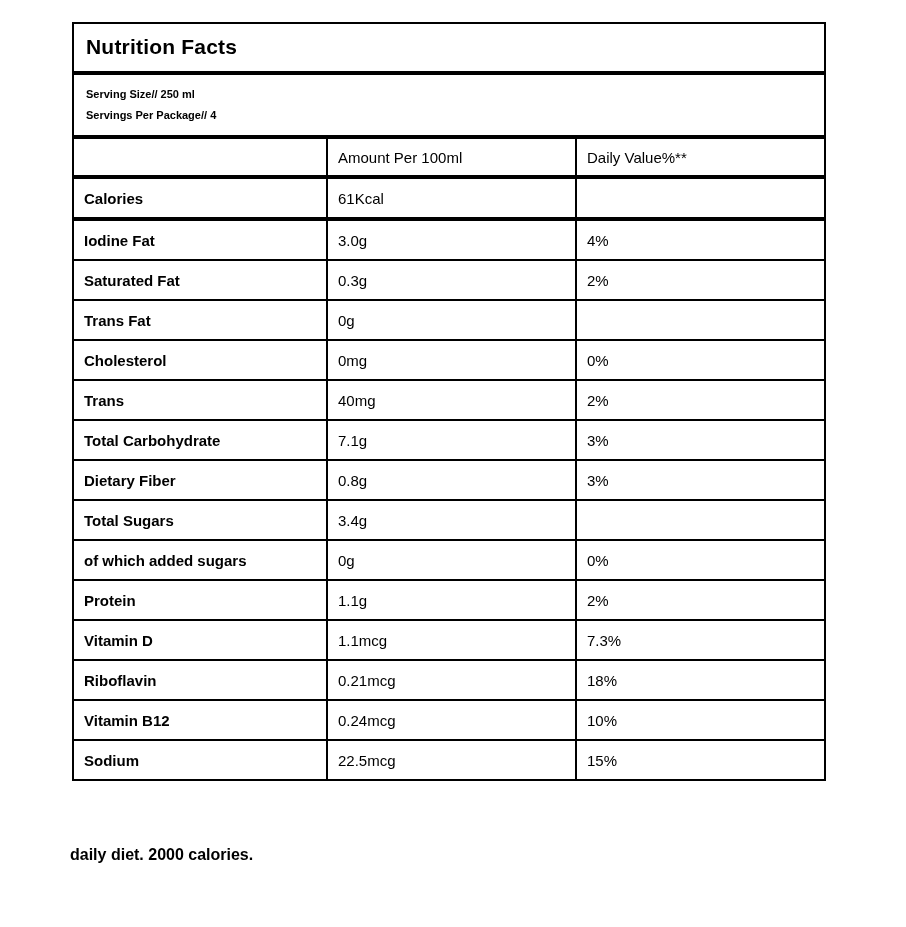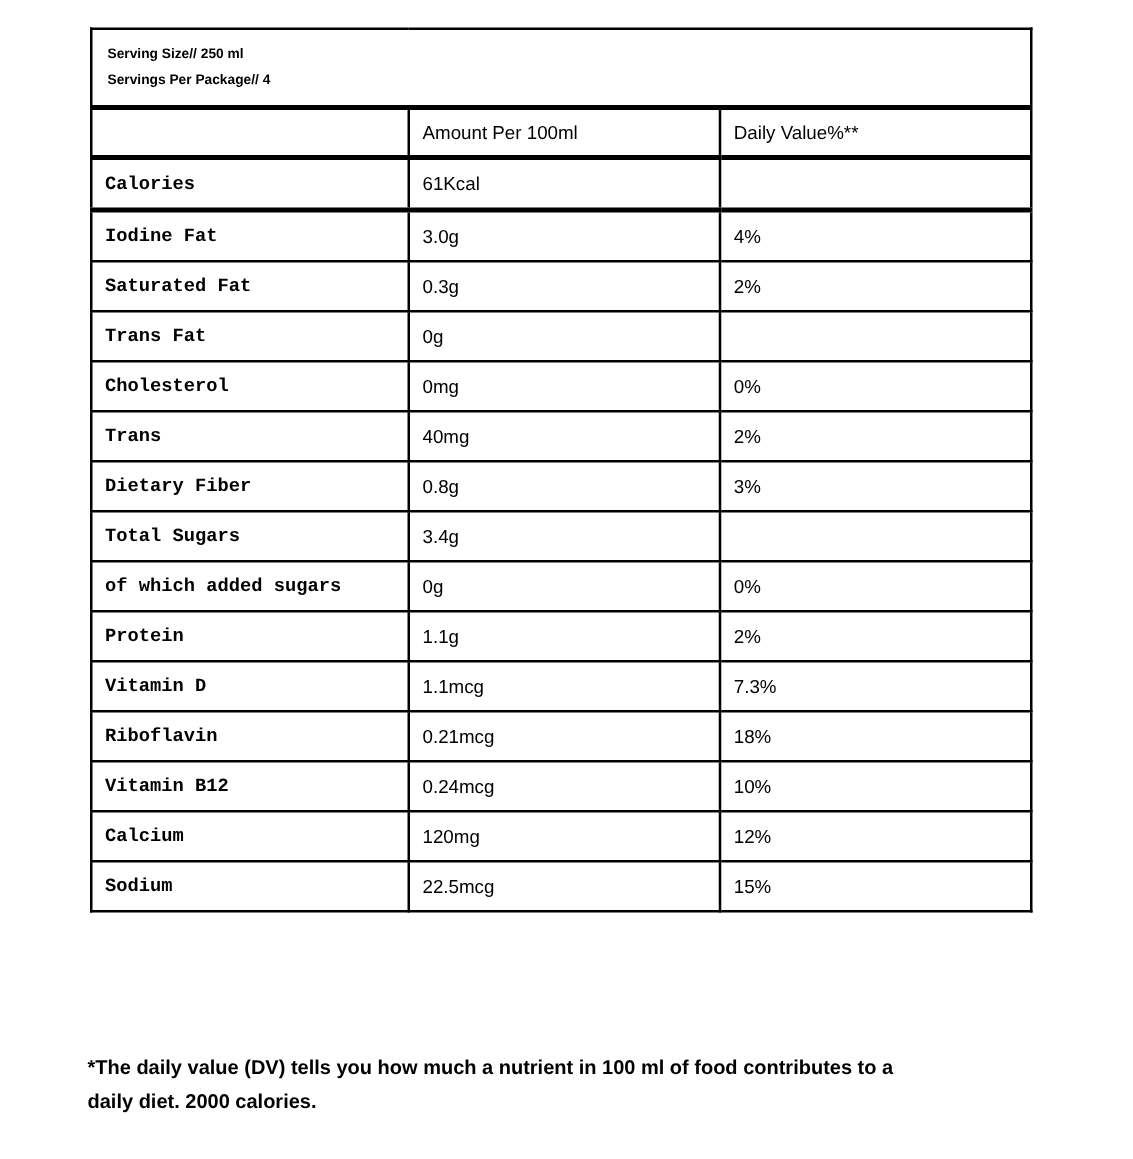--- a/index.html
+++ b/index.html
@@ -54,21 +54,21 @@
     height: 36px;
     font-size: 15px;
     font-weight: normal;
     padding: 0 10px;
   }
   tbody.rows td {
     height: 38px;
     font-size: 15px;
     padding: 0 10px;
   }
-  tbody.rows td.label { font-weight: bold; font-family: Liberation Mono, monospace; }
+  tbody.rows td.label { font-weight: bold; }
   tbody.rows tr.calories-row td { border-bottom-width: 4px; }
   .footnote {
     position: absolute;
     left: 70px;
     top: 841px;
     width: 800px;
     font-size: 16px;
     font-weight: bold;
     line-height: 27px;
   }
@@ -76,20 +76,25 @@
 </head>
 <body>
 
 <table class="facts">
   <colgroup>
     <col class="c1">
     <col class="c2">
     <col class="c3">
   </colgroup>
   <tbody>
+    <tr class="title-row">
+      <td colspan="3">
+        <span class="title-text">Nutrition Facts</span>
+      </td>
+    </tr>
     <tr class="serving-row">
       <td colspan="3">
         <div>Serving Size// 250 ml</div>
         <div>Servings Per Package// 4</div>
       </td>
     </tr>
     <tr class="header-row">
       <td></td>
       <td>Amount Per 100ml</td>
       <td>Daily Value%**</td>
@@ -120,20 +125,25 @@
         <td class="label">Cholesterol</td>
         <td class="amount">0mg</td>
         <td class="dv">0%</td>
       </tr>
       <tr>
         <td class="label">Trans</td>
         <td class="amount">40mg</td>
         <td class="dv">2%</td>
       </tr>
       <tr>
+        <td class="label">Total Carbohydrate</td>
+        <td class="amount">7.1g</td>
+        <td class="dv">3%</td>
+      </tr>
+      <tr>
         <td class="label">Dietary Fiber</td>
         <td class="amount">0.8g</td>
         <td class="dv">3%</td>
       </tr>
       <tr>
         <td class="label">Total Sugars</td>
         <td class="amount">3.4g</td>
         <td class="dv"></td>
       </tr>
       <tr>
@@ -155,28 +165,22 @@
         <td class="label">Riboflavin</td>
         <td class="amount">0.21mcg</td>
         <td class="dv">18%</td>
       </tr>
       <tr>
         <td class="label">Vitamin B12</td>
         <td class="amount">0.24mcg</td>
         <td class="dv">10%</td>
       </tr>
       <tr>
-        <td class="label">Calcium</td>
-        <td class="amount">120mg</td>
-        <td class="dv">12%</td>
-      </tr>
-      <tr>
         <td class="label">Sodium</td>
         <td class="amount">22.5mcg</td>
         <td class="dv">15%</td>
       </tr>
     </tbody>
 </table>
 
 <div class="footnote">
-  <div>*The daily value (DV) tells you how much a nutrient in 100 ml of food contributes to a</div>
   <div>daily diet. 2000 calories.</div>
 </div>
 
 </body></html>

